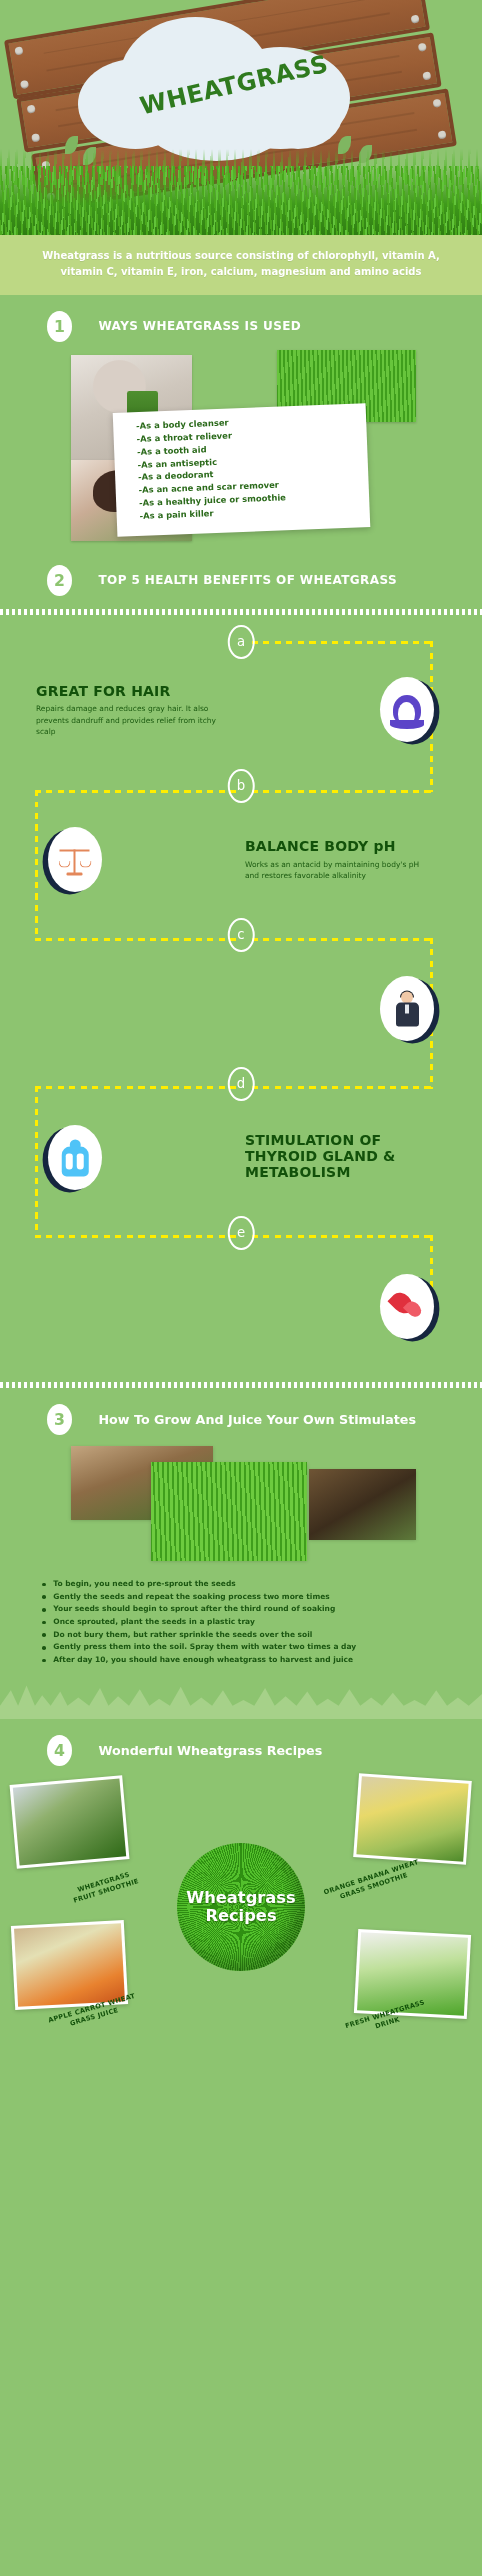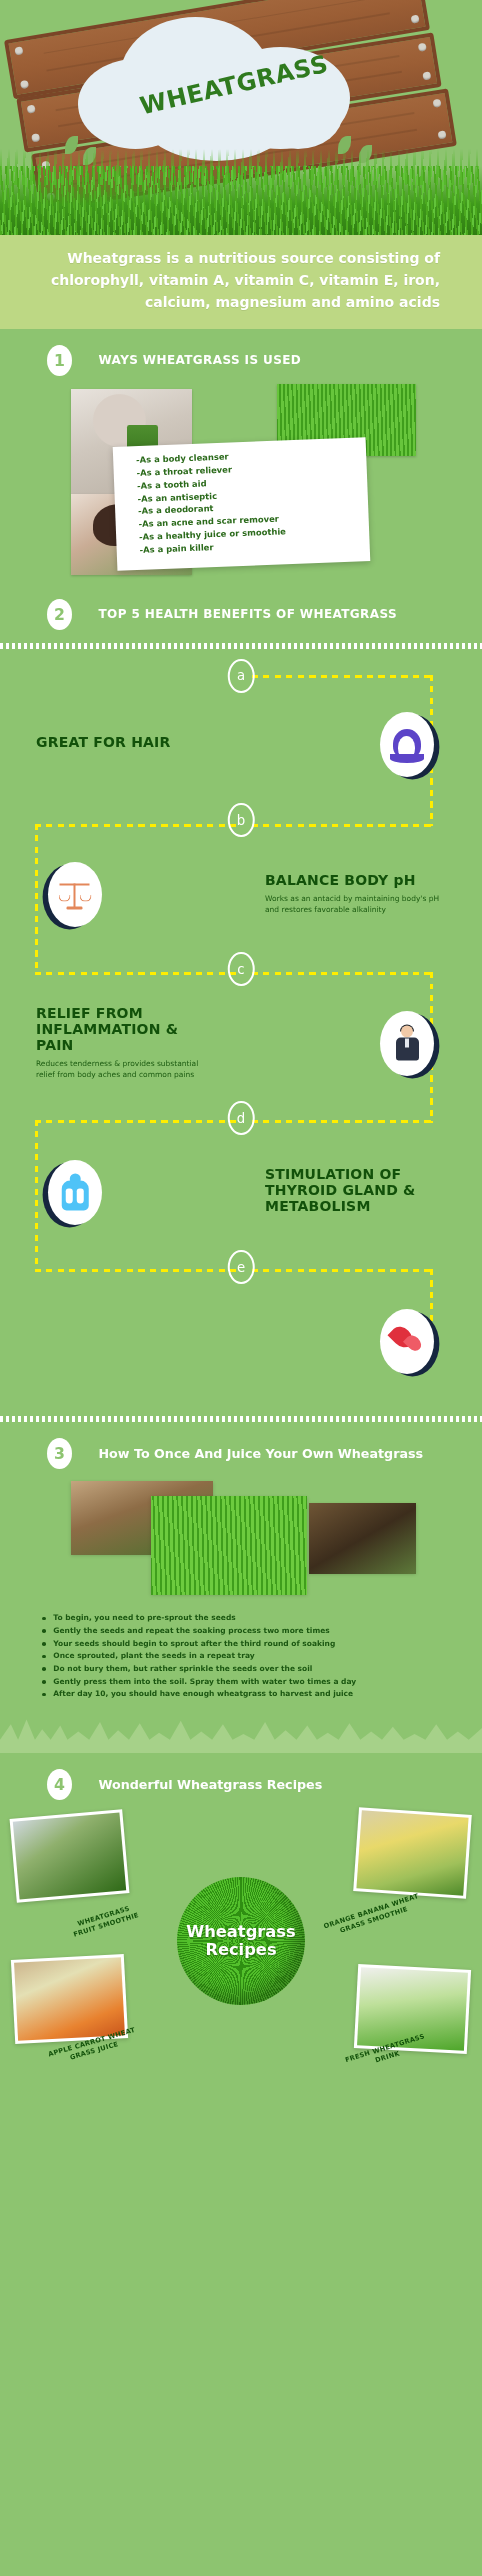--- a/index.html
+++ b/index.html
@@ -65,24 +65,23 @@
     -webkit-mask-image: linear-gradient(180deg, transparent 0%, #000 80%);
             mask-image: linear-gradient(180deg, transparent 0%, #000 80%);
   }
 
   
   .intro {
     width: 482px; background: #bdd884; padding: 13.3px 42px 15.7px;
     text-align: center;
   }
   .intro p {
-    color: #ffffff; font-size: 14px; font-weight: 700; line-height: 1.55;
+    color: #ffffff; font-size: 10px; font-weight: 700; line-height: 1.55;
     font-family: "DejaVu Sans", sans-serif;
     text-shadow: 0 0.6px 0 rgba(0,0,0,.08);
-    text-align: right;
   }
 
   
   .sec-head { display: flex; align-items: center; padding: 15.7px 0 6px 47px; }
   .num-badge {
     width: 25px; height: 31px; border-radius: 50%;
     background: #ffffff; color: #8dc470;
     display: flex; align-items: center; justify-content: center;
     font-size: 15.7px; font-weight: 700; font-family: "DejaVu Sans", sans-serif;
     flex: none;
@@ -151,21 +150,21 @@
     position: absolute; left: 50%; transform: translateX(-50%);
     width: 26.5px; height: 34px; border-radius: 50%;
     border: 2.4px solid #ffffff; background: transparent;
     display: flex; align-items: center; justify-content: center;
     color: #ffffff; font-size: 13.3px; font-family: "DejaVu Sans", sans-serif;
     z-index: 3;
   }
 
   .benefit-row { position: relative; display: flex; align-items: center; min-height: 90px; z-index: 2; }
   .benefit-row.left-text  { padding: 0 48px 0 36px; }
-  .benefit-row.right-text { padding: 0 36px 0 48px; gap: 15px; }
+  .benefit-row.right-text { padding: 0 56px 0 48px; gap: 15px; }
   .b-text { width: 181px; }
   .b-title {
     color: #12510a; font-weight: 700; font-size: 14px; letter-spacing: 0.2px;
     font-family: "DejaVu Sans", sans-serif; margin-bottom: 4.8px;
   }
   .b-desc {
     color: #1d5c12; font-size: 7.5px; line-height: 1.5;
     font-family: "DejaVu Sans", sans-serif;
   }
   .b-icon {
@@ -398,20 +397,21 @@
       <div class="dash-h" style="left:252px; top:620px; width:181px;"></div>
       <div class="dash-v" style="left:430px; top:620px; height:80px;"></div>
     </div>
 
     <div style="position:relative;height:42px;">
       <div class="letter-badge" style="top:9.6px;">a</div>
     </div>
     <div class="benefit-row left-text" style="height:106px;">
       <div class="b-text">
         <div class="b-title">GREAT FOR HAIR</div>
+        <div class="b-desc">Repairs damage and reduces gray hair. It also prevents dandruff and provides relief from itchy scalp</div>
       </div>
       <div class="b-spacer"></div>
       <div class="b-icon">
         <span class="gl gl-hair"></span>
       </div>
     </div>
 
     <div style="position:relative;height:45px;">
       <div class="letter-badge" style="top:6px;">b</div>
     </div>
@@ -429,24 +429,20 @@
       <div class="b-text">
         <div class="b-title">BALANCE BODY pH</div>
         <div class="b-desc">Works as an antacid by maintaining body's pH and restores favorable alkalinity</div>
       </div>
     </div>
 
     <div style="position:relative;height:45px;">
       <div class="letter-badge" style="top:6px;">c</div>
     </div>
     <div class="benefit-row left-text" style="height:104px;">
-      <div class="b-text">
-        <div class="b-title">RELIEF FROM INFLAMMATION &amp; PAIN</div>
-        <div class="b-desc">Reduces tenderness &amp; provides substantial relief from body aches and common pains</div>
-      </div>
       <div class="b-spacer"></div>
       <div class="b-icon">
         <span class="gl gl-person">
           <span class="hair"></span>
             <span class="head"></span>
           <span class="body"></span>
             <span class="tie"></span>
         </span>
       </div>
     </div>
@@ -480,35 +476,35 @@
             <i class="d2"></i>
           </span>
       </div>
     </div>
   </div>
 
   <div class="dotted-div"></div>
 
   <div class="sec-head">
     <div class="num-badge">3</div>
-    <div class="sec-title mixed">How To Once And Juice Your Own Wheatgrass</div>
+    <div class="sec-title mixed">How To Grow And Juice Your Own Stimulates</div>
   </div>
 
   <div class="grow-photos">
     <div class="gp gp1"></div>
     <div class="gp gp2"></div>
     <div class="gp gp3"></div>
   </div>
 
   <div class="grow-list">
     <ul>
       <li>To begin, you need to pre-sprout the seeds</li>
       <li>Gently the seeds and repeat the soaking process two more times</li>
       <li>Your seeds should begin to sprout after the third round of soaking</li>
-      <li>Once sprouted, plant the seeds in a repeat tray</li>
+      <li>Once sprouted, plant the seeds in a plastic tray</li>
       <li>Do not bury them, but rather sprinkle the seeds over the soil</li>
       <li>Gently press them into the soil. Spray them with water two times a day</li>
       <li>After day 10, you should have enough wheatgrass to harvest and juice</li>
     </ul>
   </div>
 
   <div class="silhouette">
     <svg viewBox="0 0 800 62" preserveAspectRatio="none">
       <path fill="#a6d189" d="M0,62 L0,40 L18,14 L30,40 L44,6 L58,40 L70,22 L84,40 L100,16 L112,40
         L130,26 L148,40 L166,10 L180,40 L196,24 L214,40 L232,12 L248,40 L264,28 L282,40

